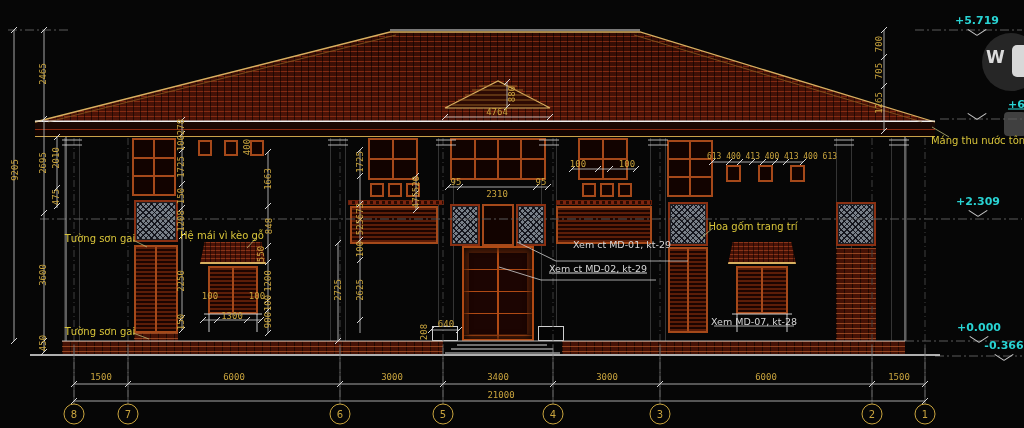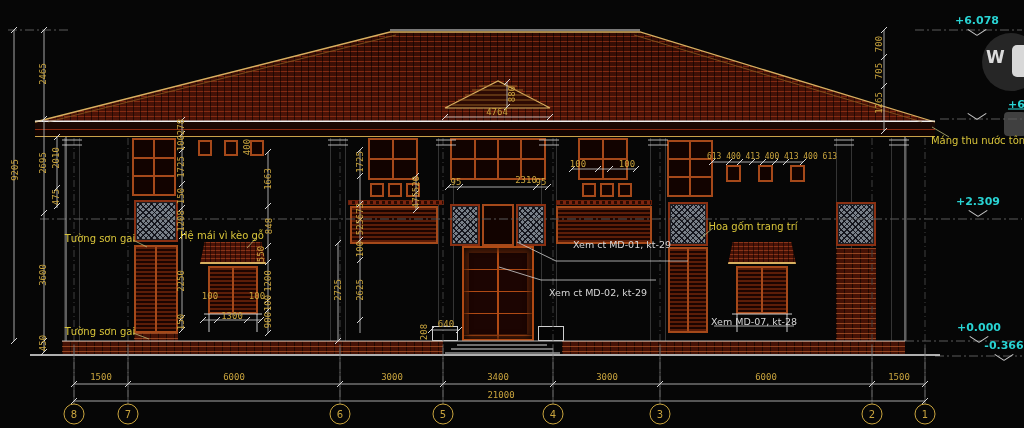--- a/index.html
+++ b/index.html
@@ -181,21 +181,21 @@
     <path d="M71 387L77 381 M125 387L131 381 M337 387L343 381 M440 387L446 381 M550 387L556 381 M657 387L663 381 M869 387L875 381 M922 387L928 381 M71 404L77 398 M922 404L928 398 M41 33L47 27 M41 122L47 116 M41 216L47 210 M41 344L47 338 M41 355L47 349 M11 33L17 27 M11 344L17 338 M54 140L60 134 M54 191L60 185 M54 209L60 203 M881 33L887 27 M881 60L887 54 M881 89L887 83 M881 134L887 128 M179 123L185 117 M179 137L185 131 M179 153L185 147 M179 187L185 181 M179 211L185 205 M179 239L185 233 M179 321L185 315 M179 333L185 327 M265 155L271 149 M265 209L271 203 M265 249L271 243 M265 265L271 259 M265 303L271 297 M265 313L271 307 M265 336L271 330 M357 153L363 147 M357 179L363 173 M357 207L363 201 M357 223L363 217 M357 243L363 237 M357 263L363 257 M357 323L363 317 M335 246L341 240 M335 344L341 338 M413 179L419 173 M413 196L419 190 M413 213L419 207 M442 120L448 114 M547 120L553 114 M504 85L510 79 M504 110L510 104 M445 190L451 184 M457 190L463 184 M533 190L539 184 M545 190L551 184 M569 172L575 166 M595 172L601 166 M607 172L613 166 M633 172L639 166 M709 165L715 159 M726 165L732 159 M737 165L743 159 M749 165L755 159 M760 165L766 159 M772 165L778 159 M783 165L789 159 M800 165L806 159 M200 323L206 317 M214 323L220 317 M244 323L250 317 M258 323L264 317 M428 333L434 327 M456 333L462 327" stroke="#d8d8d8" stroke-width="1" fill="none"></path>
 
     <path d="M133 240L147 247 M133 333L149 339 M256 238L247 248 M713 228L701 238 M949 137L932 127" stroke="#b9b97a" stroke-width=".8" fill="none"></path>
     <path d="M556 261H688 M556 261L517 242 M541 280H656 M541 280L499 267 M714 326H794" stroke="#cfcfcf" stroke-width=".8" fill="none"></path>
   </svg>
 
   <div id="anno-layer" class="abs" style="left:0;top:0;width:1024px;height:428px;">
       <span class="anno d" style="left: 497px; top: 112px;">4764</span>
       <span class="anno d rot" style="left: 512px; top: 94px;">880</span>
       <span class="anno d" style="left: 456px; top: 182px;">95</span>
-      <span class="anno d" style="left: 497px; top: 180px; margin-left: 29px;">2310</span>
+      <span class="anno d" style="left: 497px; top: 194px;">2310</span>
       <span class="anno d" style="left: 541px; top: 182px;">95</span>
       <span class="anno d" style="left: 578px; top: 164px;">100</span>
       <span class="anno d" style="left: 627px; top: 164px;">100</span>
       <span class="anno d" style="left: 772px; top: 156px; font-size: 8px;">613 400 413 400 413 400 613</span>
       <span class="anno d" style="left: 210px; top: 296px;">100</span>
       <span class="anno d" style="left: 257px; top: 296px;">100</span>
       <span class="anno d" style="left: 232px; top: 316px;">1300</span>
       <span class="anno d" style="left: 446px; top: 324px;">640</span>
       <span class="anno d" style="left: 101px; top: 377px;">1500</span>
       <span class="anno d" style="left: 234px; top: 377px;">6000</span>
@@ -237,23 +237,23 @@
       <span class="anno d rot" style="left: 424px; top: 332px;">208</span>
       <span class="anno d rot" style="left: 879px; top: 44px;">700</span>
       <span class="anno d rot" style="left: 879px; top: 71px;">705</span>
       <span class="anno d rot" style="left: 879px; top: 103px;">1265</span>
       <span class="anno n" style="left: 100px; top: 238px;">Tường sơn gai</span>
       <span class="anno n" style="left: 100px; top: 331px;">Tường sơn gai</span>
       <span class="anno n" style="left: 222px; top: 235px;">Hệ mái vì kèo gỗ</span>
       <span class="anno n" style="left: 753px; top: 226px;">Hoa gốm trang trí</span>
       <span class="anno n" style="left: 978px; top: 140px;">Máng thu nước tôn</span>
       <span class="anno w" style="left: 622px; top: 244px;">Xem ct MD-01, kt-29</span>
-      <span class="anno w" style="left: 598px; top: 292px;">Xem ct MD-02, kt-29</span>
+      <span class="anno w" style="left: 598px; top: 268px; text-decoration: underline;">Xem ct MD-02, kt-29</span>
       <span class="anno w" style="left: 754px; top: 321px;">Xem MD-07, kt-28</span>
-      <span class="anno lvl" style="left: 977px; top: 20px;">+6.078</span>
+      <span class="anno lvl" style="left: 977px; top: 20px;">+5.719</span>
       <div class="lvl-mark" style="left: 977px; top: 29px;"></div>
       <span class="anno lvl" style="left: 1030px; top: 104px; text-decoration: underline;">+6.295</span>
       <div class="lvl-mark" style="left: 977px; top: 113px;"></div>
       <span class="anno lvl" style="left: 978px; top: 201px;">+2.309</span>
       <div class="lvl-mark" style="left: 978px; top: 210px;"></div>
       <span class="anno lvl" style="left: 979px; top: 327px;">+0.000</span>
       <div class="lvl-mark" style="left: 979px; top: 336px;"></div>
       <span class="anno lvl" style="left: 1004px; top: 345px;">-0.366</span>
       <div class="lvl-mark" style="left: 1004px; top: 354px;"></div>
       <div class="bubble" style="left: 74px;">8</div>

